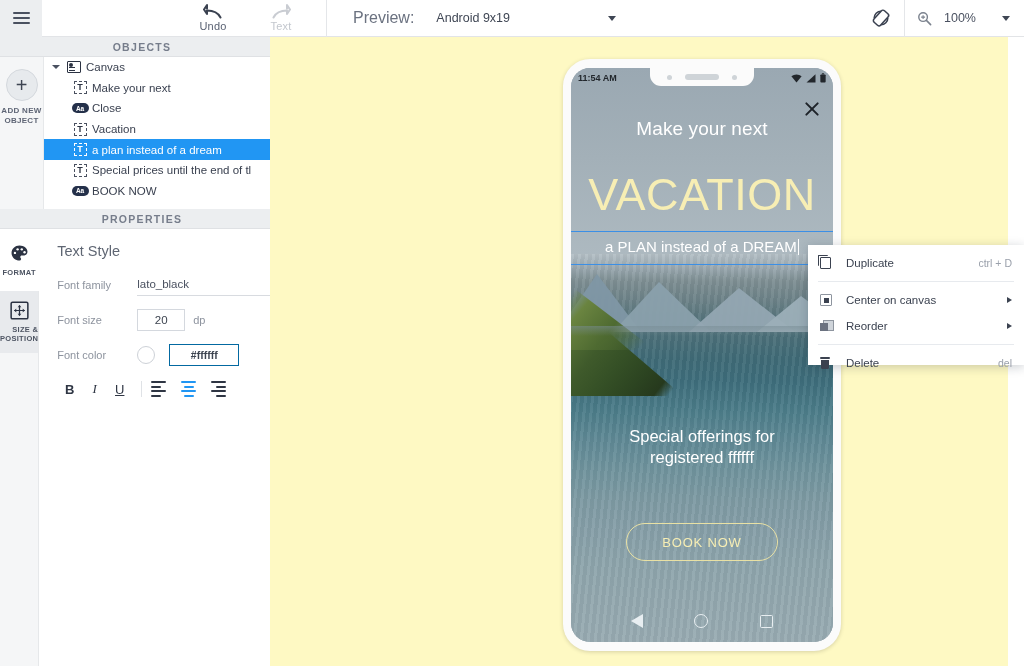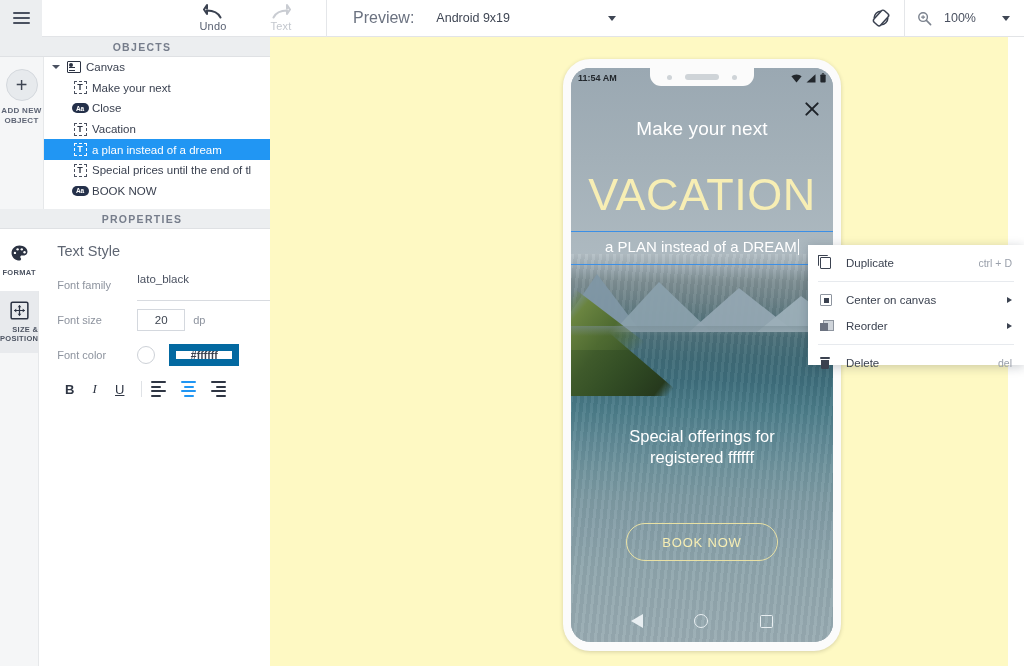--- a/index.html
+++ b/index.html
@@ -171,40 +171,40 @@
   .ptab .t {
     font-size: 7.5px; font-weight: bold; color: #4d5462; text-align: right;
     letter-spacing: .3px; line-height: 1.2;
   }
   .props-main { flex: 1; padding: 14px 18px 0 18px; }
   .props-title { font-size: 14.5px; color: #5f6673; margin-bottom: 14px; }
   .prow { display: flex; align-items: center; margin-bottom: 11px; height: 24px; }
   .prow .plab { width: 80px; font-size: 11px; color: #8d939e; }
   .fselect {
     position: relative; width: 145px; border-bottom: 1px solid #d8dbe0;
-    padding-bottom: 13px; cursor: pointer;
+    padding-bottom: 3px; cursor: pointer;
   }
   .fselect .v { font-size: 11.5px; color: #4a5160; }
   .fselect .chev {
     position: absolute; right: 1px; top: 5px; width: 0; height: 0;
     border-left: 4px solid transparent; border-right: 4px solid transparent;
     border-top: 4.5px solid #4a5160;
   }
   .fsize {
     width: 48px; height: 22px; border: 1px solid #d4d8de; background: #fff;
     font-size: 11.5px; color: #3d4450; text-align: center; line-height: 20px;
     cursor: text;
   }
   .unit { font-size: 11px; color: #8d939e; margin-left: 8px; }
   .swatch {
     width: 18px; height: 18px; border-radius: 50%; border: 1px solid #cdd1d7;
     background: #ffffff; cursor: pointer; margin-right: 14px;
   }
   .hexbox {
-    width: 70px; height: 22px; border: 7px solid #0369a1; background: #fff;
+    width: 70px; height: 22px; border: 1px solid #0369a1; background: #fff;
     font-size: 10.5px; color: #3d4450; font-weight: bold;
     display: flex; align-items: center; justify-content: center; cursor: text; text-align: center;
   }
   .fmt-row { display: flex; align-items: center; margin-top: 2px; }
   .fbtn {
     width: 25px; height: 22px; display: flex; align-items: center;
     justify-content: center; cursor: pointer; font-size: 13px; color: #2f3644;
   }
   .fbtn.b { font-weight: bold; }
   .fbtn.i { font-style: italic; font-family: "Liberation Serif", serif; }

